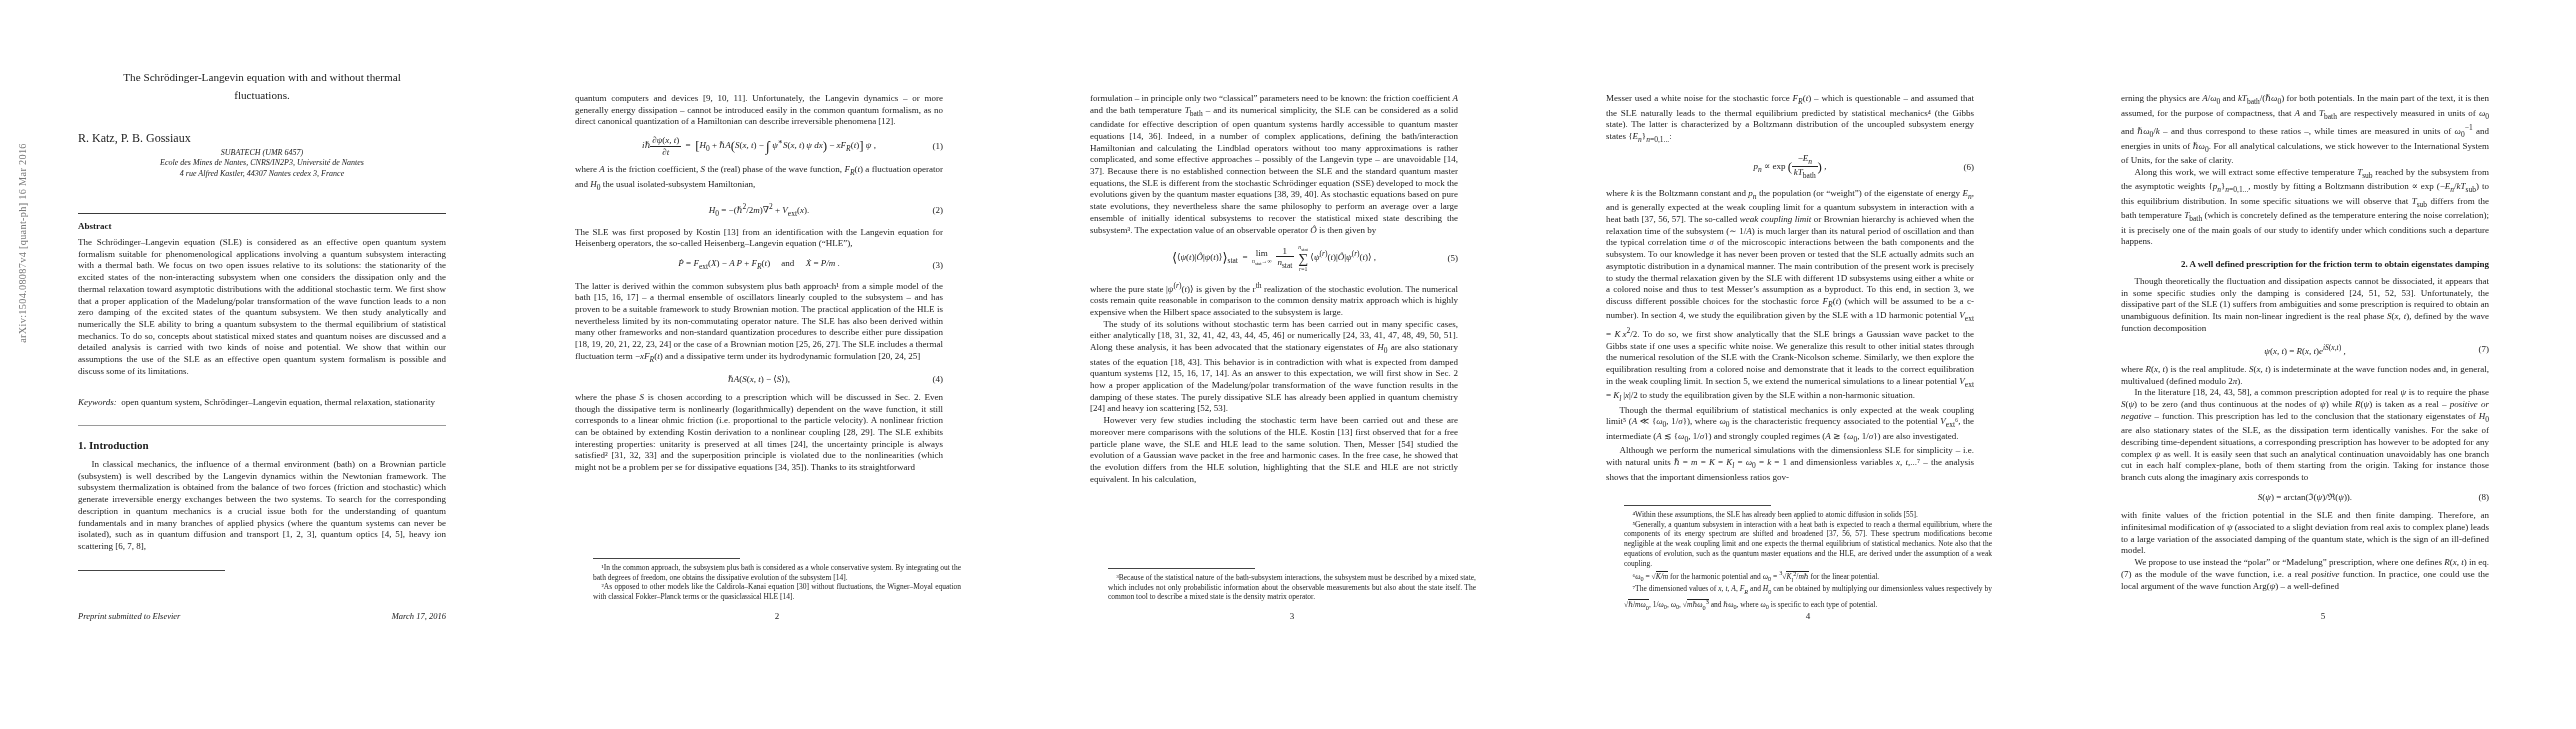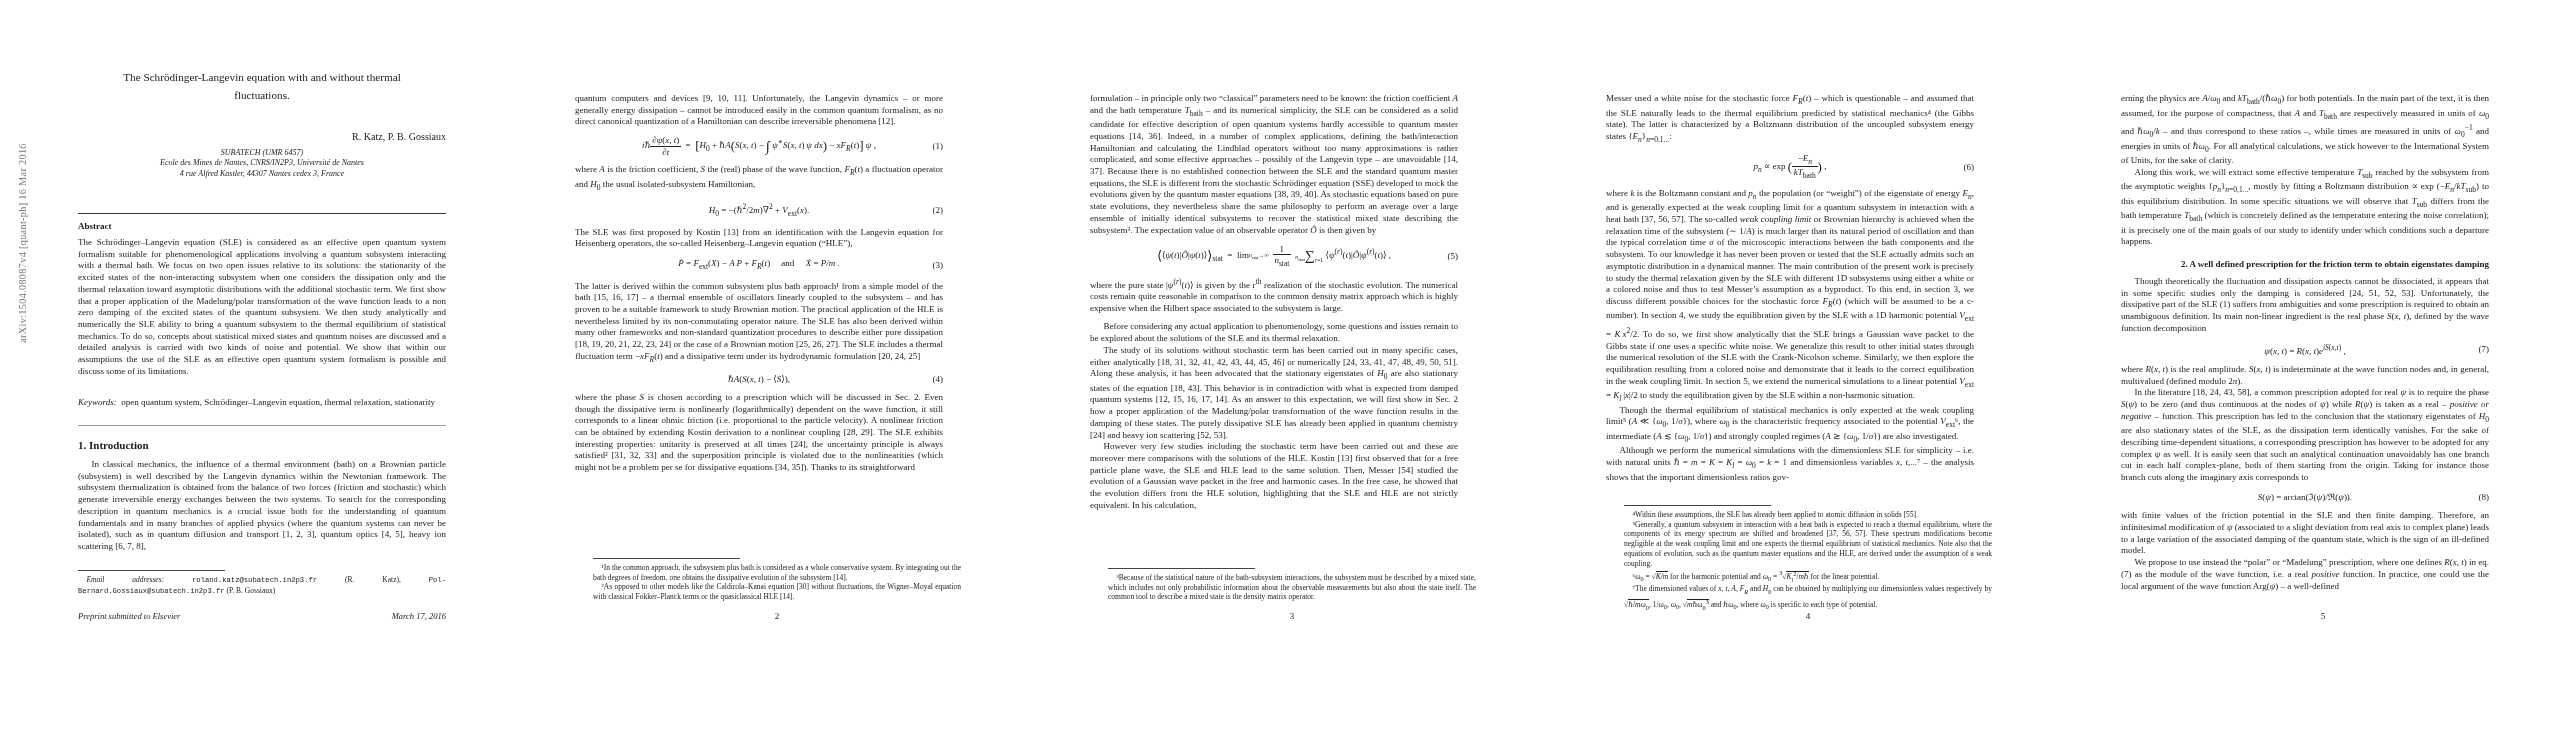--- a/index.html
+++ b/index.html
@@ -21,30 +21,30 @@
   .gap-sm{margin-top:6.7px;}
 
   .eqrow{position:relative;text-align:center;margin:7.3px 0;font-size:9px;line-height:12px;}
   .eqnum{position:absolute;right:0;top:50%;transform:translateY(-50%);font-size:9px;}
   .fr{display:inline-block;vertical-align:middle;text-align:center;line-height:1.15;}
   .fr .nu{display:block;border-bottom:0.6px solid #222;padding:0 1.8px;}
   .fr .de{display:block;padding:0 1.8px;}
   .big{font-size:1.45em;vertical-align:middle;font-weight:normal;}
   .int{font-size:1.6em;vertical-align:middle;}
   .sum{font-size:1.55em;line-height:1;}
-  .ou{display:inline-flex;flex-direction:row;align-items:flex-end;vertical-align:middle;line-height:1.05;}
+  .ou{display:inline-flex;flex-direction:column;align-items:center;vertical-align:middle;line-height:1.05;}
   .ou-sub,.ou-sup{font-size:5.8px;line-height:1.1;}
   .ovl{border-top:0.6px solid #222;}
 
   .sec-h{font-size:9px;font-weight:bold;text-align:right;line-height:12px;padding-left:16px;text-indent:-16px;margin:9.7px 0 6px 0;}
 
   
   .title{position:absolute;left:78px;width:368px;top:68px;text-align:center;font-size:11.2px;line-height:18px;}
   .title-inner{max-width:316px;margin:0 auto;}
-  .authors{position:absolute;left:78px;width:368px;top:131px;text-align:right;font-size:10px;}
+  .authors{position:absolute;left:78px;width:368px;top:131px;text-align:left;font-size:12px;}
   .affil{position:absolute;left:78px;width:368px;top:148px;text-align:center;font-style:italic;font-size:8px;line-height:10.3px;}
   .rule1{position:absolute;left:78px;width:368px;top:213px;border-top:0.8px solid #3a3a3a;}
   .abs-h{position:absolute;left:78px;top:221px;font-size:9px;font-weight:bold;}
   .abs-t{position:absolute;left:78px;width:368px;top:237px;}
   .keywords{position:absolute;left:78px;width:368px;top:396px;font-size:9px;line-height:12.8px;text-align:left;}
   .rule2{position:absolute;left:78px;width:368px;top:425px;border-top:1.2px solid #9a9a9a;}
   .sec1{position:absolute;left:78px;width:368px;top:439px;font-size:11px;font-weight:bold;}
   .intro{position:absolute;left:78px;width:368px;top:459px;}
 
   .fnrule{position:absolute;left:78px;width:147px;border-top:0.6px solid #444;}
@@ -80,23 +80,20 @@
     <div class="rule1"></div>
     <div class="abs-h">Abstract</div>
     <div class="abs-t para">The Schrödinger–Langevin equation (SLE) is considered as an effective open quantum system formalism suitable for phenomenological applications involving a quantum subsystem interacting with a thermal bath. We focus on two open issues relative to its solutions: the stationarity of the excited states of the non-interacting subsystem when one considers the dissipation only and the thermal relaxation toward asymptotic distributions with the additional stochastic term. We first show that a proper application of the Madelung/polar transformation of the wave function leads to a non zero damping of the excited states of the quantum subsystem. We then study analytically and numerically the SLE ability to bring a quantum subsystem to the thermal equilibrium of statistical mechanics. To do so, concepts about statistical mixed states and quantum noises are discussed and a detailed analysis is carried with two kinds of noise and potential. We show that within our assumptions the use of the SLE as an effective open quantum system formalism is possible and discuss some of its limitations.</div>
     <div class="keywords"><i>Keywords:</i> &nbsp;open quantum system, Schrödinger–Langevin equation, thermal relaxation, stationarity</div>
     <div class="rule2"></div>
 
     <div class="sec1">1. Introduction</div>
     <div class="intro para indent">In classical mechanics, the influence of a thermal environment (bath) on a Brownian particle (subsystem) is well described by the Langevin dynamics within the Newtonian framework. The subsystem thermalization is obtained from the balance of two forces (friction and stochastic) which generate irreversible energy exchanges between the two systems. To search for the corresponding description in quantum mechanics is a crucial issue both for the understanding of quantum fundamentals and in many branches of applied physics (where the quantum systems can never be isolated), such as in quantum diffusion and transport [1, 2, 3], quantum optics [4, 5], heavy ion scattering [6, 7, 8],</div>
 
     <div class="fnrule" style="top:570px"></div>
-    <div class="fnblock" style="top:575px">
-      <p class="fn"><i>Email addresses:</i> <span class="mono">roland.katz@subatech.in2p3.fr</span> (R. Katz), <span class="mono">Pol-Bernard.Gossiaux@subatech.in2p3.fr</span> (P. B. Gossiaux)</p>
-    </div>
 
     <div class="footer">
       <span>Preprint submitted to Elsevier</span>
       <span class="fr-right">March 17, 2016</span>
     </div>
   </div>
 
   <div class="page" id="p2">
     <div class="col body-col">
       <p class="para">quantum computers and devices [9, 10, 11]. Unfortunately, the Langevin dynamics – or more generally energy dissipation – cannot be introduced easily in the common quantum formalism, as no direct canonical quantization of a Hamiltonian can describe irreversible phenomena [12].</p>
@@ -137,21 +134,20 @@
               <span>lim</span>
               <span class="ou-sub"><i>n</i><sub>stat</sub>→∞</span>
             </span>  <span class="fr"><span class="nu">1</span><span class="de"><i>n</i><sub>stat</sub></span></span>  <span class="ou">
               <span class="ou-sup"><i>n</i><sub>stat</sub></span>
               <span class="sum">∑</span>
               <span class="ou-sub"><i>r</i>=1</span>
             </span> ⟨<i>ψ</i><sup>(<i>r</i>)</sup>(<i>t</i>)|<i>Ô</i>|<i>ψ</i><sup>(<i>r</i>)</sup>(<i>t</i>)⟩ ,</span>
         <span class="eqnum">(5)</span>
       </div>
       <p class="para">where the pure state |<i>ψ</i><sup>(<i>r</i>)</sup>(<i>t</i>)⟩ is given by the r<sup>th</sup> realization of the stochastic evolution. The numerical costs remain quite reasonable in comparison to the common density matrix approach which is highly expensive when the Hilbert space associated to the subsystem is large.</p>
-      <p class="para indent gap-sm">Before considering any actual application to phenomenology, some questions and issues remain to be explored about the solutions of the SLE and its thermal relaxation.</p>
       <p class="para indent">The study of its solutions without stochastic term has been carried out in many specific cases, either analytically [18, 31, 32, 41, 42, 43, 44, 45, 46] or numerically [24, 33, 41, 47, 48, 49, 50, 51]. Along these analysis, it has been advocated that the stationary eigenstates of <i>H</i><sub>0</sub> are also stationary states of the equation [18, 43]. This behavior is in contradiction with what is expected from damped quantum systems [12, 15, 16, 17, 14]. As an answer to this expectation, we will first show in Sec. 2 how a proper application of the Madelung/polar transformation of the wave function results in the damping of these states. The purely dissipative SLE has already been applied in quantum chemistry [24] and heavy ion scattering [52, 53].</p>
       <p class="para indent">However very few studies including the stochastic term have been carried out and these are moreover mere comparisons with the solutions of the HLE. Kostin [13] first observed that for a free particle plane wave, the SLE and HLE lead to the same solution. Then, Messer [54] studied the evolution of a Gaussian wave packet in the free and harmonic cases. In the free case, he showed that the evolution differs from the HLE solution, highlighting that the SLE and HLE are not strictly equivalent. In his calculation,</p>
     </div>
     <div class="fnrule" style="top:568px"></div>
     <div class="fnblock" style="top:573px">
       <p class="fn">³Because of the statistical nature of the bath-subsystem interactions, the subsystem must be described by a mixed state, which includes not only probabilistic information about the observable measurements but also about the state itself. The common tool to describe a mixed state is the density matrix operator.</p>
     </div>
     <div class="pageno">3</div>
   </div>
 

